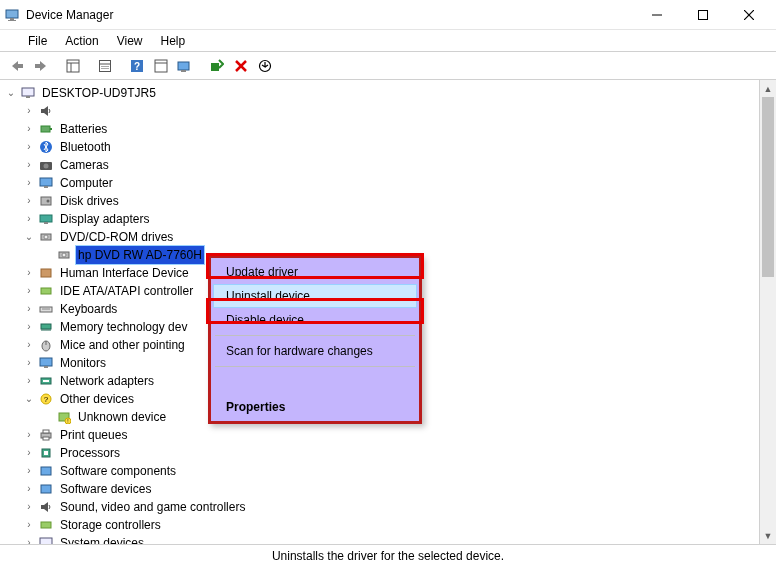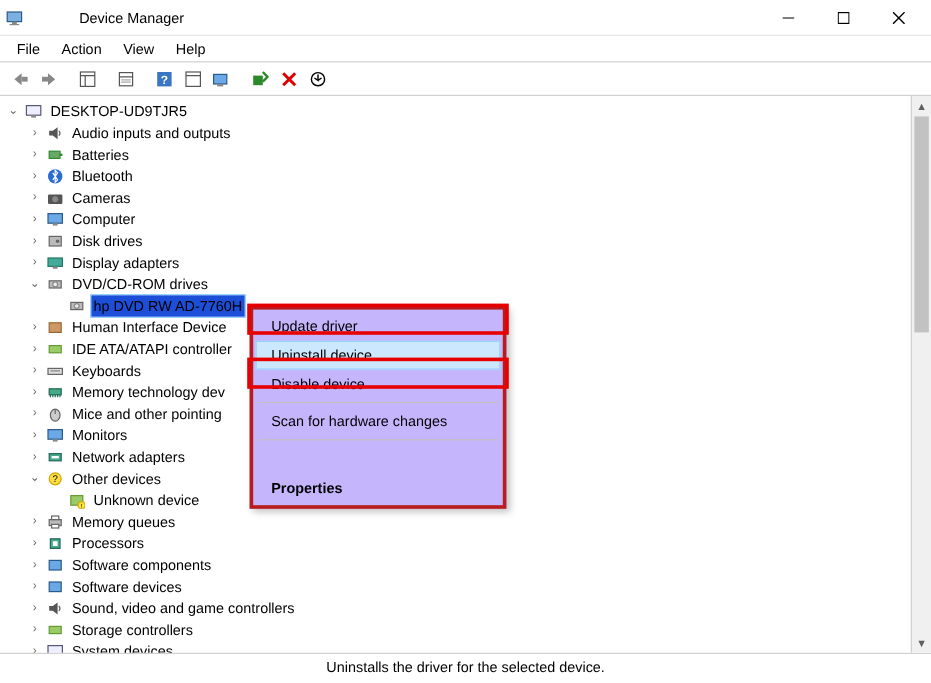--- a/index.html
+++ b/index.html
@@ -13,21 +13,20 @@
     overflow: hidden;
     position: relative;
     color: #000;
   }
   .titlebar {
     height: 30px;
     display: flex;
     align-items: center;
     padding: 0 4px;
     border-bottom: 1px solid #e5e5e5;
-    gap: 40px;
   }
   .titlebar .app-icon {
     width: 16px; height: 16px;
     margin-right: 6px;
     display:flex;align-items:center;justify-content:center;
   }
   .titlebar .title { flex: 0 0 auto; font-size: 12px; }
   .titlebar .spacer { flex: 1; }
   .win-controls { display: flex; }
   .win-btn {
@@ -35,21 +34,21 @@
     display:flex;align-items:center;justify-content:center;
     font-family: "Segoe UI Symbol", sans-serif;
     font-size: 11px;
   }
   .win-btn svg { display:block; }
   .menubar {
     height: 22px;
     display:flex;
     align-items:center;
     gap: 2px;
-    padding: 0 6px;
+    padding: 0 20px;
     border-bottom: 1px solid #d0d0d0;
   }
   .menubar .menu-item { padding: 2px 8px; }
   .toolbar {
     height: 28px;
     display:flex;
     align-items:center;
     gap: 2px;
     padding: 0 6px;
     border-bottom: 1px solid #d0d0d0;
@@ -269,21 +268,20 @@
     </div>
 
     <div class="tree-row indent-1">
       <span class="exp">›</span>
       <span class="icon">
           <svg width="14" height="14">
             <path d="M2 5 L5 5 L9 2 L9 12 L5 9 L2 9 Z" fill="#555"></path>
             <path d="M10 5 Q12 7 10 9" fill="none" stroke="#555"></path>
           </svg>
         </span>
-      <span class="label">Audio inputs and outputs</span>
     </div>
 
     <div class="tree-row indent-1">
       <span class="exp">›</span>
       <span class="icon">
           <svg width="14" height="14">
             <rect x="2" y="4" width="9" height="6" fill="#6a6" stroke="#383"></rect>
             <rect x="11" y="6" width="2" height="2" fill="#383"></rect>
           </svg>
         </span>
@@ -471,21 +469,21 @@
 
     <div class="tree-row indent-1">
       <span class="exp">›</span>
       <span class="icon">
           <svg width="14" height="14">
             <rect x="2" y="5" width="10" height="5" fill="#bbb" stroke="#666"></rect>
             <rect x="4" y="2" width="6" height="3" fill="#fff" stroke="#666"></rect>
             <rect x="4" y="9" width="6" height="3" fill="#fff" stroke="#666"></rect>
           </svg>
         </span>
-      <span class="label">Memory queues</span>
+      <span class="label">Print queues</span>
     </div>
 
     <div class="tree-row indent-1">
       <span class="exp">›</span>
       <span class="icon">
           <svg width="14" height="14">
             <rect x="3" y="3" width="8" height="8" fill="#4a8" stroke="#265"></rect>
             <rect x="5" y="5" width="4" height="4" fill="#fff"></rect>
           </svg>
         </span>

